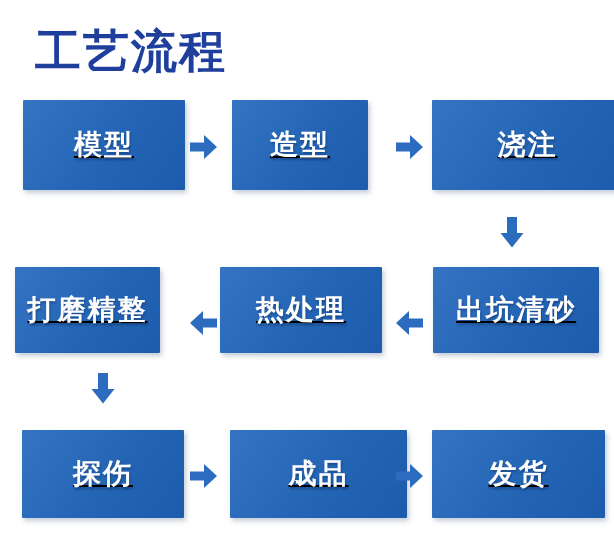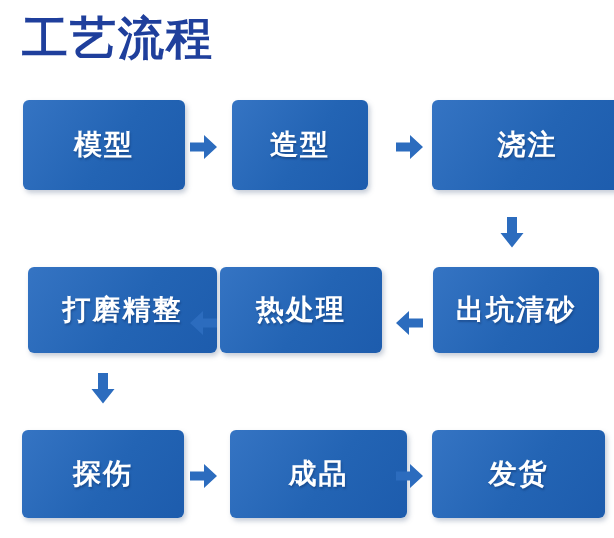--- a/index.html
+++ b/index.html
@@ -1,37 +1,38 @@
 <!DOCTYPE html>
 <html><head>
 <meta charset="utf-8">
 <style>
   html,body{margin:0;padding:0;background:#ffffff;}
   .canvas{
     position:relative;width:614px;height:538px;background:#ffffff;overflow:hidden;
     font-family:"Liberation Sans","DejaVu Sans",sans-serif;
   }
   .title{
-    position:absolute;left:22px;top:12px;margin:0;
+    position:absolute;left:22px;top:12px;margin:13px;
     font-size:46px;line-height:1.15;font-weight:900;color:#1f3f9c;letter-spacing:2px;
   }
   .box{
     position:absolute;display:flex;align-items:center;justify-content:center;
     background:linear-gradient(125deg,#3574c3 0%,#2364b4 55%,#1d5cad 100%);
-    border-radius:6px;
+    border-radius:1px;
     box-shadow:2px 3px 5px rgba(90,110,140,0.35);
+    text-decoration:underline;
   }
   .box-label{
     color:#ffffff;font-weight:700;font-size:28px;letter-spacing:2px;
     text-shadow:1px 2px 2px rgba(10,35,80,0.35);white-space:nowrap;
   }
   .b1{left:23px; top:100px;width:162px;height:90px}
   .b2{left:232px;top:100px;width:136px;height:90px}
   .b3{left:432px;top:100px;width:191px;height:90px}
-  .b4{left:28px; top:267px;width:189px;height:86px}
+  .b4{left:15px; top:267px;width:145px;height:86px}
   .b5{left:220px;top:267px;width:162px;height:86px}
   .b6{left:433px;top:267px;width:166px;height:86px}
   .b7{left:22px; top:430px;width:162px;height:88px}
   .b8{left:230px;top:430px;width:177px;height:88px}
   .b9{left:432px;top:430px;width:173px;height:88px}
   .arrow{position:absolute;}
   .arrow svg{display:block;width:100%;height:100%;}
   .arrow polygon{fill:#2c6cbe;}
   .a1{left:190px;top:133px;width:28px;height:28px}
   .a2{left:396px;top:133px;width:28px;height:28px}

